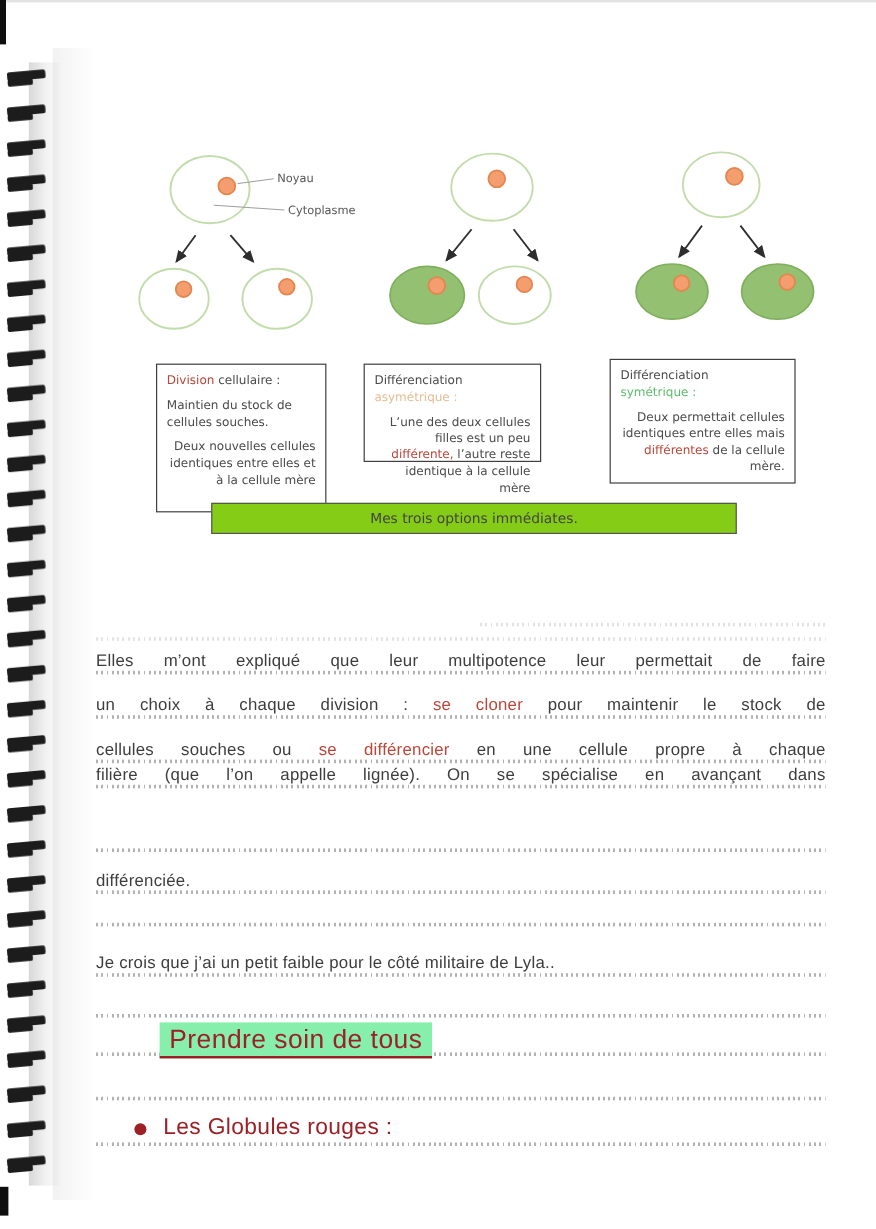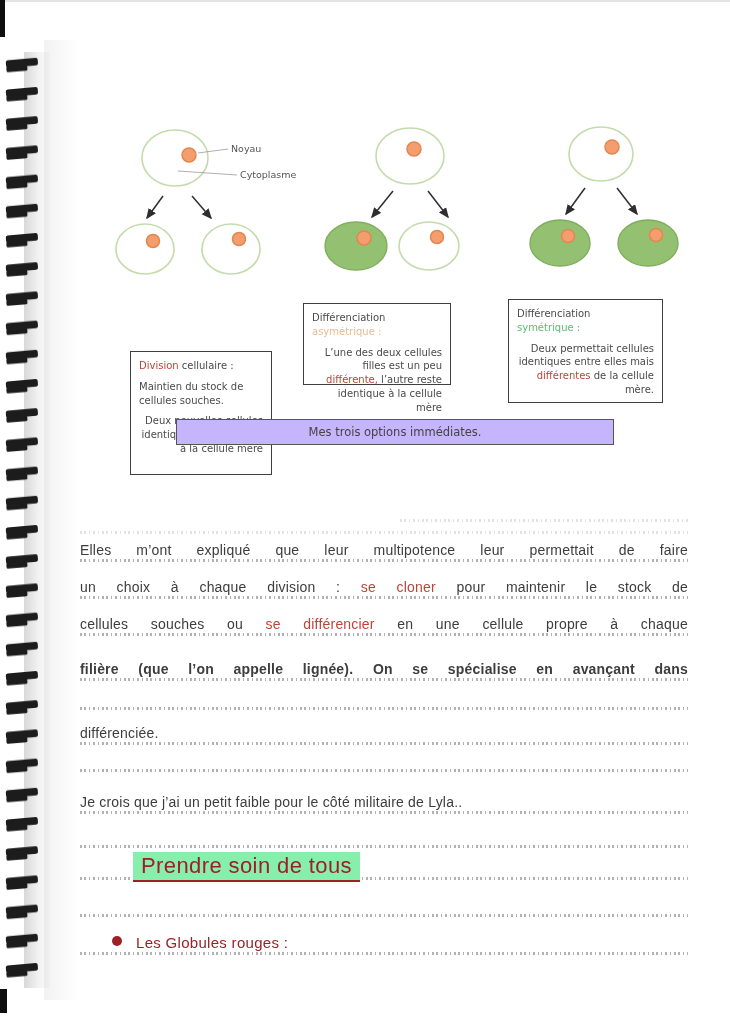--- a/index.html
+++ b/index.html
@@ -21,44 +21,44 @@
   
   .box{border:1px solid var(--box-border);background:#fff;
     font-family:"DejaVu Sans",sans-serif;font-size:10px;line-height:1.38;
     color:#4a4a4a;padding:7px 8px;box-sizing:border-box;}
   .box-title{margin-bottom:7px;}
   .box-body p{margin:0 0 7px 0;}
   .box-body p:last-child{margin-bottom:0;text-align:right;}
   .c-red{color:var(--red);}
   .c-tan{color:var(--tan);}
   .c-green{color:var(--green-text);}
-  #box0{left:130px;top:303px;width:142px;height:124px;margin-top:48px;}
+  #box0{left:130px;top:303px;width:142px;height:124px;}
   #box1{left:303px;top:303px;width:148px;height:82px;}
   #box2{left:508px;top:299px;width:155px;height:104px;}
   .caption-box{left:176px;top:419px;width:438px;height:26px;
-    border:1px solid #555;background:#c4b5fd;
+    border:1px solid #555;background:#84cc16;
     font-family:"DejaVu Sans",sans-serif;font-size:11.5px;color:#444;
     text-align:center;line-height:24px;box-sizing:border-box;}
   
   .pline{position:absolute;left:80px;width:608px;height:35px;}
   .ptext{display:block;position:absolute;left:0;right:0;bottom:4px;
     font-size:14px;color:var(--ink);letter-spacing:.2px;white-space:nowrap;}
   .ptext.j{white-space:normal;text-align:justify;text-align-last:justify;}
   .dots{position:absolute;left:0;right:0;bottom:0;height:3px;
     background:repeating-linear-gradient(90deg,var(--dots) 0 1.6px,transparent 1.6px 4.4px);}
   .dotrow{left:80px;width:608px;height:3px;
     background:repeating-linear-gradient(90deg,var(--dots) 0 1.6px,transparent 1.6px 4.4px);}
   .faint{opacity:.38;}
   .heading{left:133px;top:852px;height:28px;line-height:28px;
     padding:0 8px;background:#86efac;color:var(--dark-red);
     font-size:22px;letter-spacing:.4px;border-bottom:2px solid var(--dark-red);}
   .bullet-row{left:80px;top:918px;width:608px;height:37px;}
   .bullet-marker{position:absolute;left:32px;bottom:9px;width:10px;height:10px;
     border-radius:50%;background:var(--dark-red);}
-  .bullet-text{position:absolute;left:56px;bottom:4px;font-size:15px;
+  .bullet-text{position:absolute;left:56px;bottom:4px;font-size:19px;
     color:var(--dark-red);letter-spacing:.3px;margin-top:15px;}
   
   .cellw{fill:#ffffff;stroke:var(--cell-stroke);stroke-width:1.6;}
   .cellg{fill:var(--cell-green);stroke:var(--cell-green-dark);stroke-width:1.4;}
   .nuc{fill:var(--nucleus);stroke:var(--nucleus-stroke);stroke-width:1.5;}
   .lbl{font-family:"DejaVu Sans",sans-serif;font-size:9.5px;fill:#555;}
   .lline{stroke:#9a9a9a;stroke-width:.8;}
   .arr{stroke:#2e2e2e;stroke-width:1.5;fill:none;}
 </style>
 </head>
@@ -157,21 +157,21 @@
       <div class="dots"></div>
     </div>
     <div class="pline" style="top: 564px;">
       <span class="ptext j"><span>un choix à chaque division : </span><span class="c-red">se cloner</span><span> pour maintenir le stock de</span></span>
       <div class="dots"></div>
     </div>
     <div class="pline" style="top: 601px;">
       <span class="ptext j"><span>cellules souches ou </span><span class="c-red">se différencier</span><span> en une cellule propre à chaque</span></span>
       <div class="dots"></div>
     </div>
-    <div class="pline" style="top: 646px; font-weight: bold;">
+    <div class="pline" style="top: 622px;">
       <span class="ptext j"><span>filière (que l’on appelle lignée). On se spécialise en avançant dans</span></span>
       <div class="dots"></div>
     </div>
     <div class="pline" style="top: 675px;">
       <div class="dots"></div>
     </div>
     <div class="pline" style="top: 710px;">
       <span class="ptext"><span>différenciée.</span></span>
       <div class="dots"></div>
     </div>

